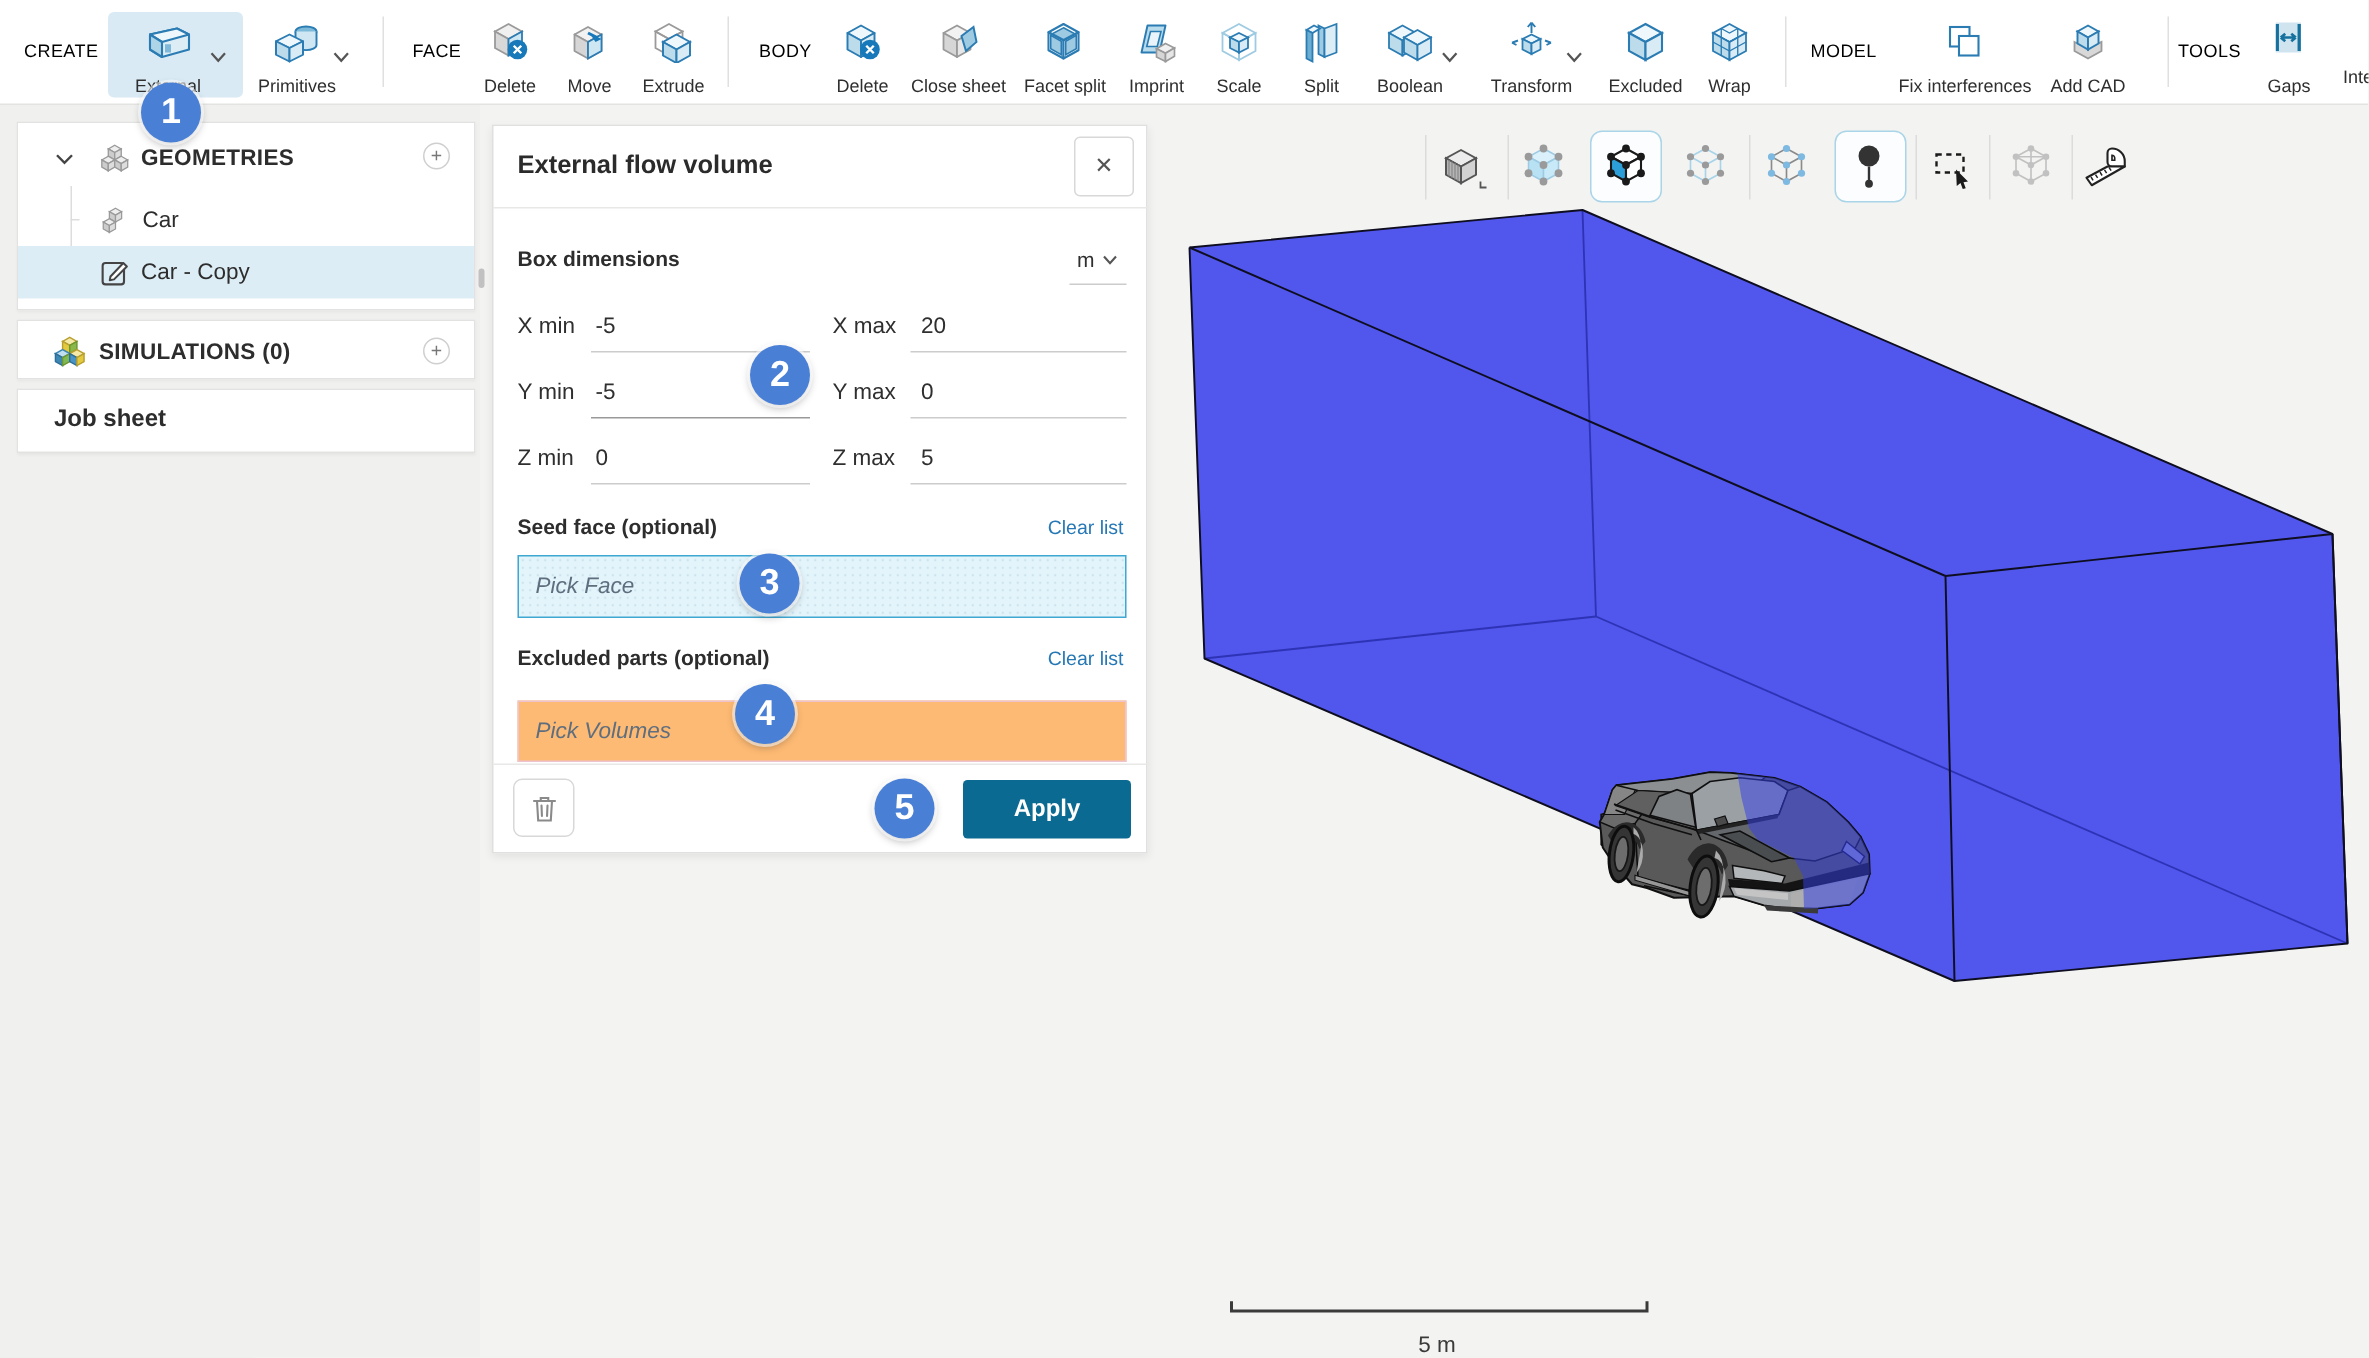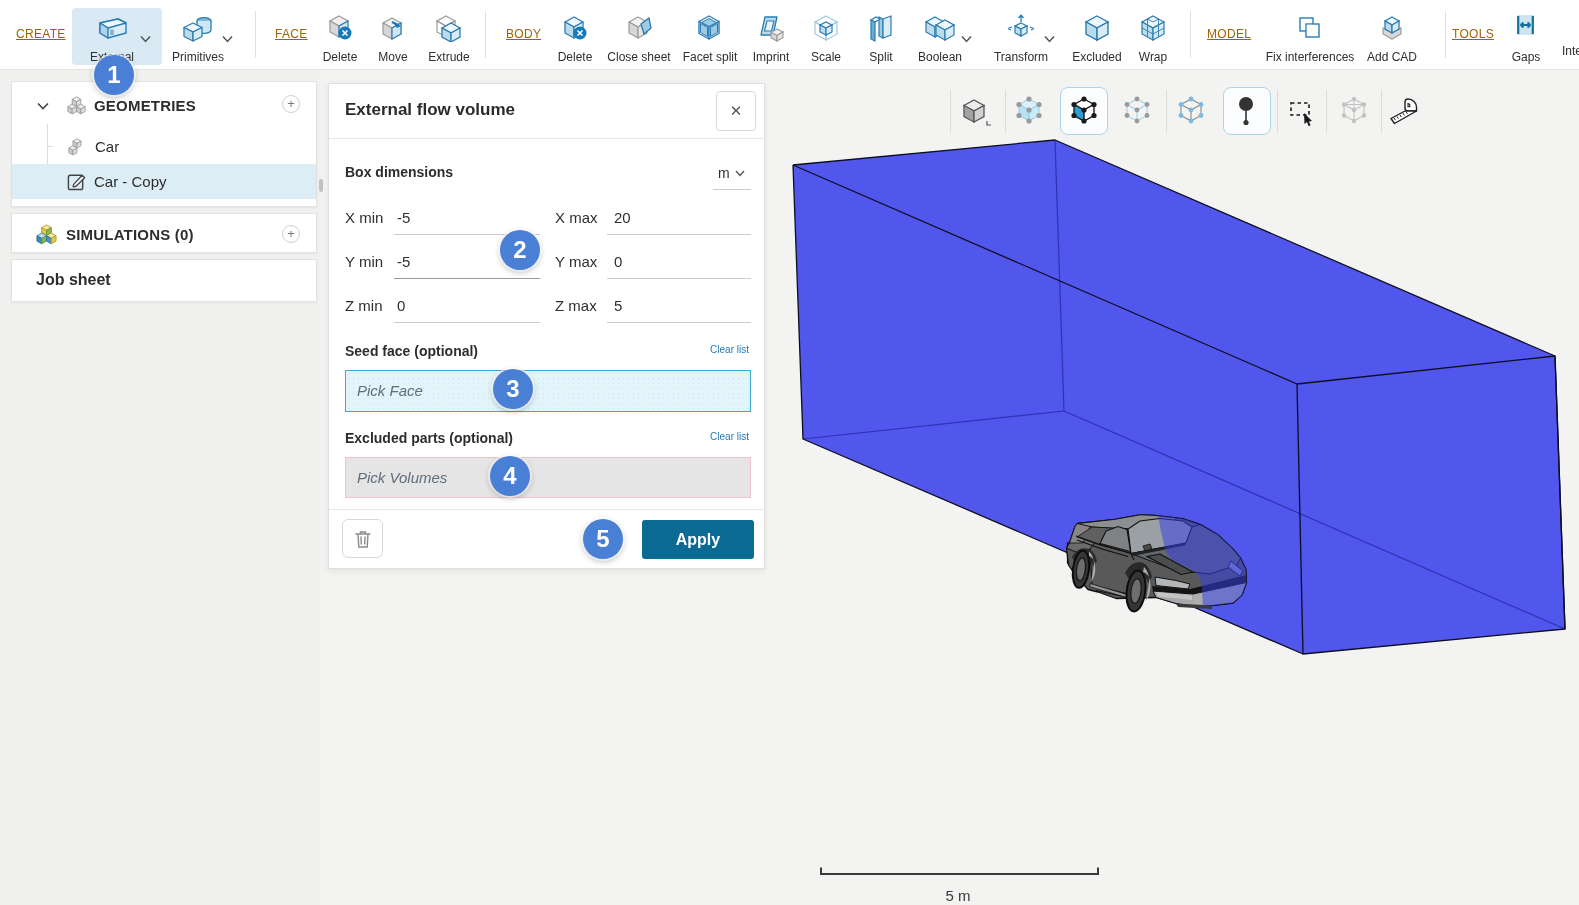--- a/index.html
+++ b/index.html
@@ -1,45 +1,45 @@
 <!DOCTYPE html>
 <html><head>
 <meta charset="utf-8">
 <style>
   * { margin:0; padding:0; box-sizing:border-box; }
   html,body { width:1579px; height:905px; overflow:hidden; font-family:"Liberation Sans", sans-serif; }
   body { position:relative; background:#f3f3f2; }
   #sidebg { position:absolute; left:0; top:70px; width:320px; bottom:0; background:#f0f0ef; }
   
   #toolbar { position:absolute; left:0; top:0; width:1579px; height:70px; background:#ffffff; border-bottom:1px solid #e3e3e2; }
-  .grouplabel { position:absolute; top:27px; font-size:12px; color:#a16207; letter-spacing:0.3px;text-decoration:underline; }
+  .grouplabel { position:absolute; top:27px; font-size:12px; color:#000000; letter-spacing:0.3px; }
   .tbitem { position:absolute; top:6px; height:58px; display:flex; flex-direction:column; align-items:center; justify-content:flex-start; }
   .tbitem .ic { height:34px; padding-top:8px; display:flex; align-items:flex-start; justify-content:center; }
   .tbitem .lb { font-size:12px; color:#2f2f2f; margin-top:10px; white-space:nowrap; }
   .tbsep { position:absolute; top:11px; height:47px; width:1px; background:#e0e0df; }
   .chev { position:absolute; top:29px; width:11px; height:8px; }
   #extbtn { position:absolute; left:72px; top:8px; width:90px; height:57px; background:#d9eaf5; border-radius:4px; }
   
   .card { position:absolute; background:#fff; border:1px solid #e2e2e1; box-shadow:0 1px 2px rgba(0,0,0,0.05); }
   .treerow { position:absolute; left:0; right:0; display:flex; align-items:center; }
   .bold14 { font-weight:bold; font-size:15px; color:#2d2d2d; letter-spacing:0.2px; }
   .plusbtn { position:absolute; right:16px; width:18px; height:18px; border:1px solid #cfcfcf; border-radius:50%; color:#777; font-size:13px; line-height:16px; text-align:center; background:#fff; }
   
   #dialog { position:absolute; left:328px; top:83px; width:437px; height:486px; background:#fff; border:1px solid #e0e0df; box-shadow:0 2px 6px rgba(0,0,0,0.08); }
   #dlgtitle { position:absolute; left:16px; top:16px; font-size:17px; font-weight:bold; color:#2b2b2b; }
   #dlgclose { position:absolute; left:387px; top:7px; width:40px; height:40px; border:1px solid #d8d8d8; border-radius:4px; color:#555; font-size:15px; text-align:center; line-height:38px; background:#fff; }
   #dlgdiv1 { position:absolute; left:0; top:54px; width:437px; height:1px; background:#e8e8e7; }
   .dlbl { position:absolute; font-size:14px; font-weight:bold; color:#2d2d2d; }
-  .clearlist { position:absolute; right:15px; font-size:10px; color:#2578b5; }
+  .clearlist { position:absolute; right:15px; font-size:13px; color:#2578b5; }
   .flbl { position:absolute; font-size:15px; color:#2f2f2f; }
   .fval { position:absolute; font-size:15px; color:#2f2f2f; }
   .uline { position:absolute; height:1px; background:#ccc; }
   #pickface { position:absolute; left:16px; top:286px; width:406px; height:42px; border:1.5px solid #3fa8d2; background:#e3f4fa; background-image:radial-gradient(#cae4ef 0.9px, transparent 1px); background-size:5px 5px; }
   #pickface span, #pickvol span { font-style:italic; font-size:15px; color:#5f6e7e; position:absolute; left:11px; top:11px; }
-  #pickvol { position:absolute; left:16px; top:373px; width:406px; height:41px; border:1px solid #efc3cd; background:#e5e5e5; }
+  #pickvol { position:absolute; left:16px; top:383px; width:406px; height:41px; border:1px solid #efc3cd; background:#fdba74; }
   #dlgdiv2 { position:absolute; left:0; top:425px; width:437px; height:1px; background:#e8e8e7; }
   #trashbtn { position:absolute; left:13px; top:435px; width:41px; height:39px; border:1px solid #d8d8d8; border-radius:6px; background:#fff; display:flex; align-items:center; justify-content:center; }
   #applybtn { position:absolute; left:313px; top:436px; width:112px; height:39px; border-radius:3px; background:#0b6a92; color:#fff; font-size:16px; font-weight:bold; text-align:center; line-height:39px; }
   
   .badge { position:absolute; width:40px; height:40px; border-radius:50%; background:#4a7fd6; color:#fff; font-size:24px; font-weight:bold; display:flex; align-items:center; justify-content:center; box-shadow:0 0 0 2px rgba(255,255,255,0.55), 0 2px 6px rgba(0,0,0,0.3); }
   
   #vpicons { position:absolute; left:0; top:0; }
   .selbox { position:absolute; width:48px; height:48px; border:1.5px solid #aad5e8; border-radius:8px; background:#fbfdfe; }
   .vsep { position:absolute; top:90px; height:43px; width:1px; background:#dcdcdb; }
 </style>

